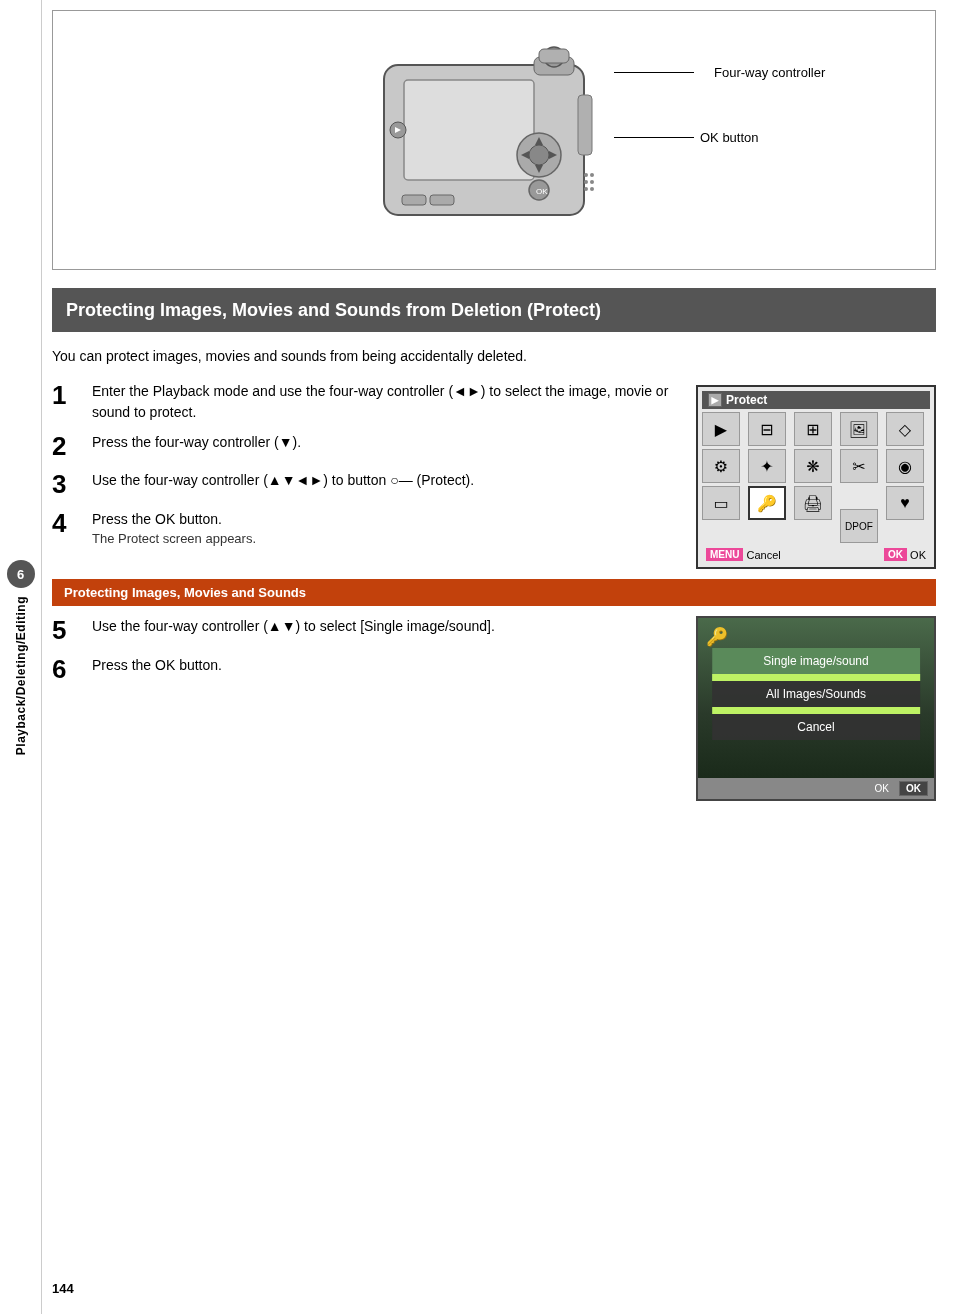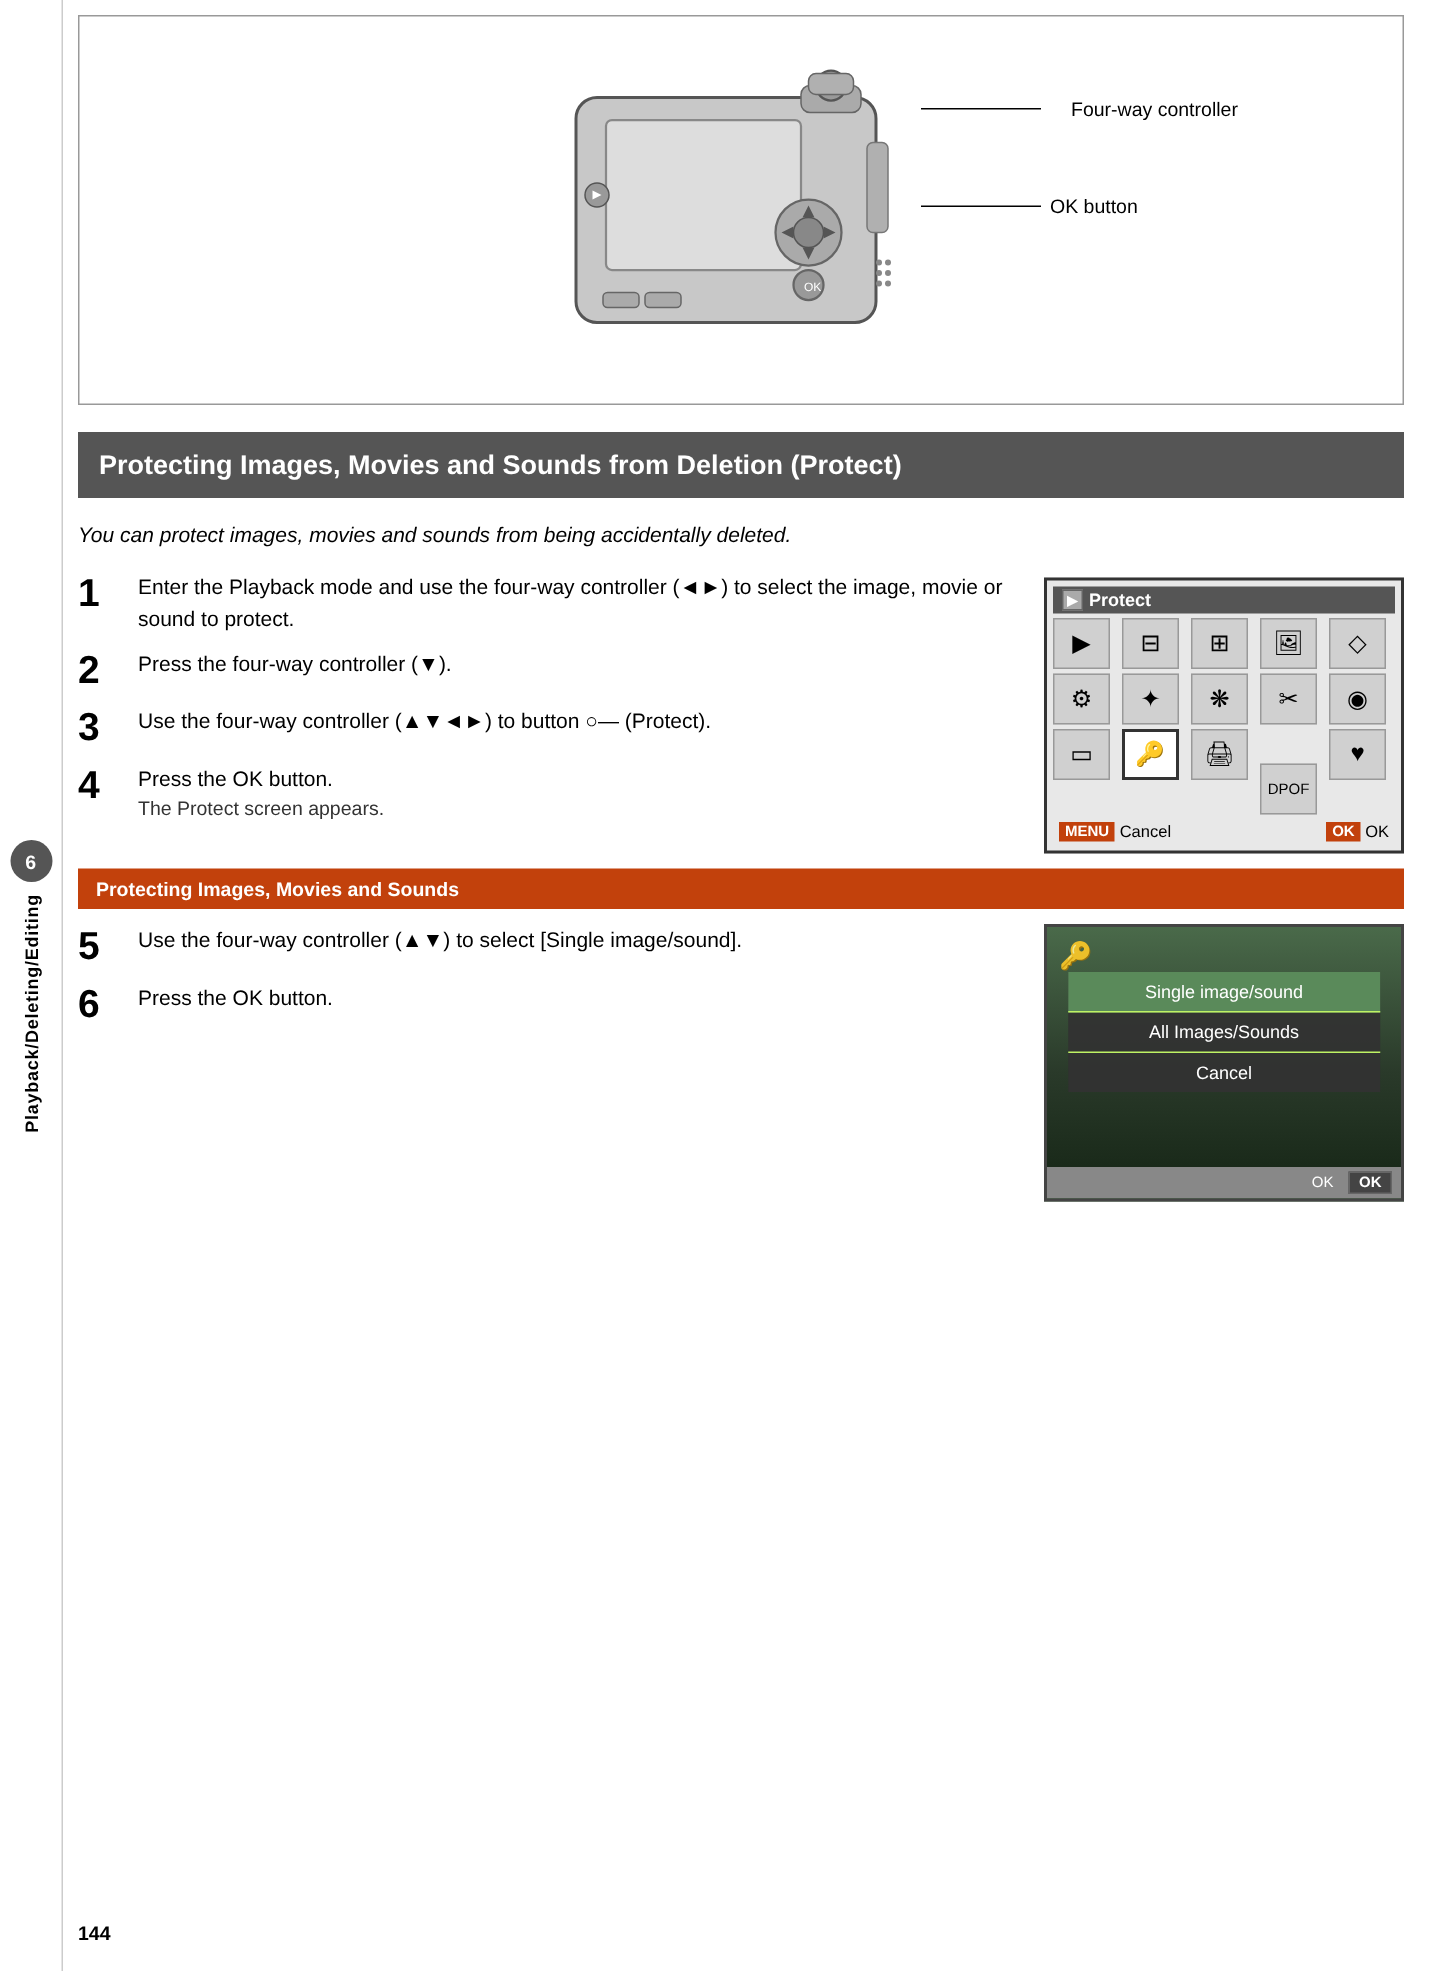--- a/index.html
+++ b/index.html
@@ -84,21 +84,20 @@
       font-weight: bold;
       margin-bottom: 14px;
       line-height: 1.35;
     }
 
     
     .intro-text {
       font-size: 14px;
       margin-bottom: 14px;
       line-height: 1.5;
-      font-style: italic;
     }
     .step-row {
       display: flex;
       align-items: flex-start;
       margin-bottom: 10px;
     }
     .step-num {
       font-size: 26px;
       font-weight: bold;
       min-width: 34px;
@@ -183,21 +182,21 @@
       border: 2px solid #333;
     }
     .palette-footer {
       display: flex;
       justify-content: space-between;
       align-items: center;
       padding: 2px 4px;
       font-size: 11px;
     }
     .palette-btn {
-      background: #c2410c;
+      background: #ec4899;
       color: #fff;
       padding: 1px 4px;
       font-size: 10px;
       font-weight: bold;
     }
 
     
     .sub-section-header {
       background: #c2410c;
       color: #fff;
@@ -249,21 +248,21 @@
       left: 50%;
       transform: translateX(-50%);
       width: 88%;
       background: rgba(50,50,50,0.92);
     }
     .protect-menu-item {
       padding: 6px 12px;
       font-size: 12px;
       color: #fff;
       text-align: center;
-      border-bottom: 1px solid #bef264;
+      border-bottom: 7px solid #bef264;
     }
     .protect-menu-item.active {
       background: #5a8a5a;
       color: #fff;
     }
     .protect-menu-item:last-child {
       border-bottom: none;
     }
     .protect-screen-footer {
       background: #888;

